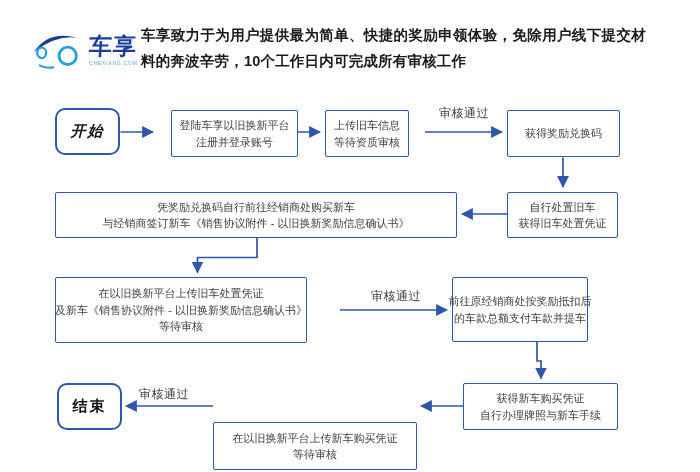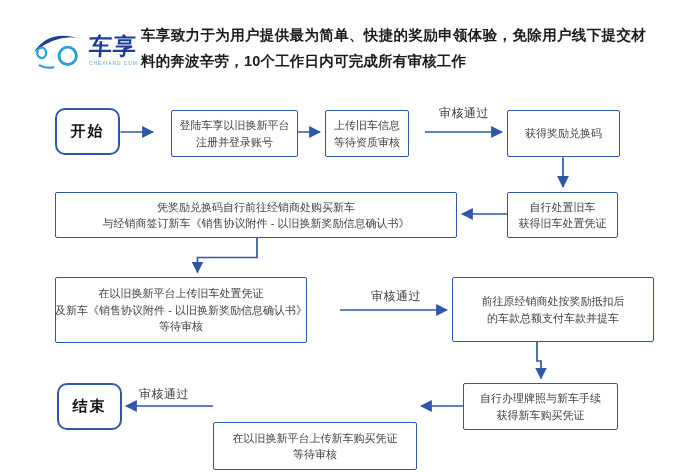--- a/index.html
+++ b/index.html
@@ -69,21 +69,21 @@
     <path d="M340 310 H447" fill="none" stroke="#2f57a8" stroke-width="1.7" marker-end="url(#arr)"></path>
     <path d="M537 342 V361 H541 V378.5" fill="none" stroke="#2f57a8" stroke-width="1.7" marker-end="url(#arr)"></path>
     <path d="M463 406 H421" fill="none" stroke="#2f57a8" stroke-width="1.7" marker-end="url(#arr)"></path>
     <path d="M213 406 H126" fill="none" stroke="#2f57a8" stroke-width="1.7" marker-end="url(#arr)"></path>
   </svg>
 
   <div class="edge-label" style="left:439px;top:105px;">审核通过</div>
   <div class="edge-label" style="left:371px;top:288px;">审核通过</div>
   <div class="edge-label" style="left:139px;top:386px;">审核通过</div>
 
-  <div class="node terminal" style="left:55px;top:108px;width:65px;height:47px;">
+  <div class="node terminal" style="left:55px;top:108px;width:65px;height:47px;font-style:italic;">
     <div class="nl">开始</div>
   </div>
   <div class="node" style="left:158px;top:110px;width:127px;height:47px;margin-left:13px;">
     <div class="nl">登陆车享以旧换新平台</div>
     <div class="nl">注册并登录账号</div>
   </div>
   <div class="node" style="left:325px;top:110px;width:84px;height:47px;">
     <div class="nl">上传旧车信息</div>
     <div class="nl">等待资质审核</div>
   </div>
@@ -98,28 +98,28 @@
   <div class="node" style="left:507px;top:192px;width:111px;height:46px;">
     <div class="nl">自行处置旧车</div>
     <div class="nl">获得旧车处置凭证</div>
   </div>
 
   <div class="node" style="left:55px;top:277px;width:252px;height:66px;">
     <div class="nl">在以旧换新平台上传旧车处置凭证</div>
     <div class="nl">及新车《销售协议附件 - 以旧换新奖励信息确认书》</div>
     <div class="nl">等待审核</div>
   </div>
-  <div class="node" style="left:452px;top:277px;width:202px;height:65px;">
+  <div class="node" style="left:452px;top:277px;width:136px;height:65px;">
     <div class="nl">前往原经销商处按奖励抵扣后</div>
     <div class="nl">的车款总额支付车款并提车</div>
   </div>
 
   <div class="node" style="left:463px;top:383px;width:155px;height:47px;">
+    <div class="nl">获得新车购买凭证</div>
     <div class="nl">自行办理牌照与新车手续</div>
-    <div class="nl">获得新车购买凭证</div>
   </div>
   <div class="node" style="left:213px;top:382px;width:204px;height:48px;margin-top:40px;">
     <div class="nl">在以旧换新平台上传新车购买凭证</div>
     <div class="nl">等待审核</div>
   </div>
   <div class="node terminal" style="left:57px;top:383px;width:65px;height:47px;">
     <div class="nl">结束</div>
   </div>
 
 </div>

